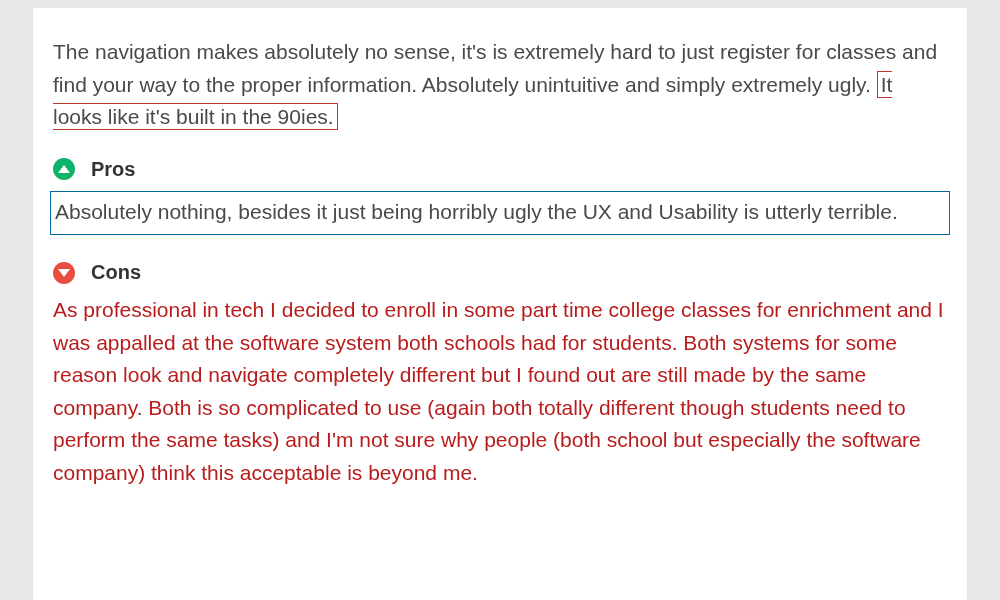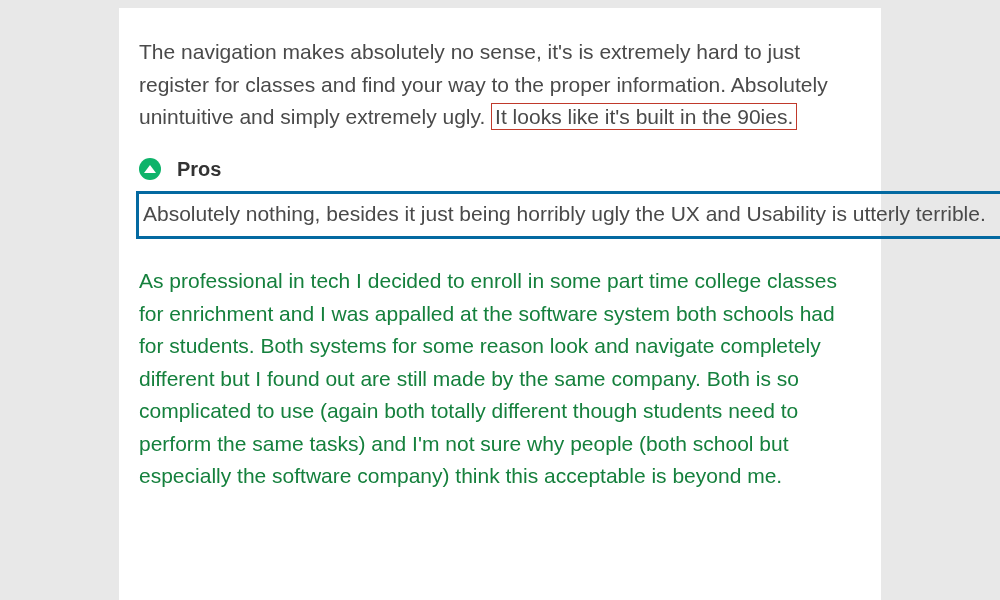--- a/index.html
+++ b/index.html
@@ -12,21 +12,21 @@
       font-family: "Segoe UI", Arial, sans-serif;
       width: 1000px;
       height: 600px;
       overflow: hidden;
       display: flex;
       justify-content: center;
       padding-top: 8px;
     }
     .card {
       background: #fff;
-      width: 762px;
+      width: 934px;
       padding: 28px 20px 20px 20px;
       position: relative;
     }
     .intro-text {
       color: #4a4a4a;
       font-size: 21px;
       line-height: 1.55;
       margin-bottom: 24px;
     }
     .intro-part1 {
@@ -70,31 +70,31 @@
       border-bottom: 8px solid #fff;
     }
     .tri-down {
       width: 0;
       height: 0;
       border-left: 6px solid transparent;
       border-right: 6px solid transparent;
       border-top: 8px solid #fff;
     }
     .pros-box {
-      border: 3px solid #0369a1;
+      border: 1px solid #0369a1;
       color: #4a4a4a;
       font-size: 21px;
       line-height: 1.55;
       padding: 4px 6px 6px 4px;
       margin-bottom: 26px;
       margin-left: -3px;
       width: 900px;
     }
     .cons-text {
-      color: #15803d;
+      color: #b91c1c;
       font-size: 21px;
       line-height: 1.55;
       margin-top: 10px;
     }
   </style>
 </head>
 <body>
 
 <div class="card">
 
@@ -104,16 +104,22 @@
 
   <div class="section-heading">
     <span class="icon-circle icon-up">
       <span class="tri-up"></span>
     </span>
     <span class="heading-label">Pros</span>
   </div>
 
   <div class="pros-box">Absolutely nothing, besides it just being horribly ugly the UX and Usability is utterly terrible.</div>
 
+  <div class="section-heading">
+    <span class="icon-circle icon-down">
+      <span class="tri-down"></span>
+    </span>
+    <span class="heading-label">Cons</span>
+  </div>
 
   <p class="cons-text">As professional in tech I decided to enroll in some part time college classes for enrichment and I was appalled at the software system both schools had for students. Both systems for some reason look and navigate completely different but I found out are still made by the same company. Both is so complicated to use (again both totally different though students need to perform the same tasks) and I'm not sure why people (both school but especially the software company) think this acceptable is beyond me.</p>
 
 </div>
 
 </body></html>

